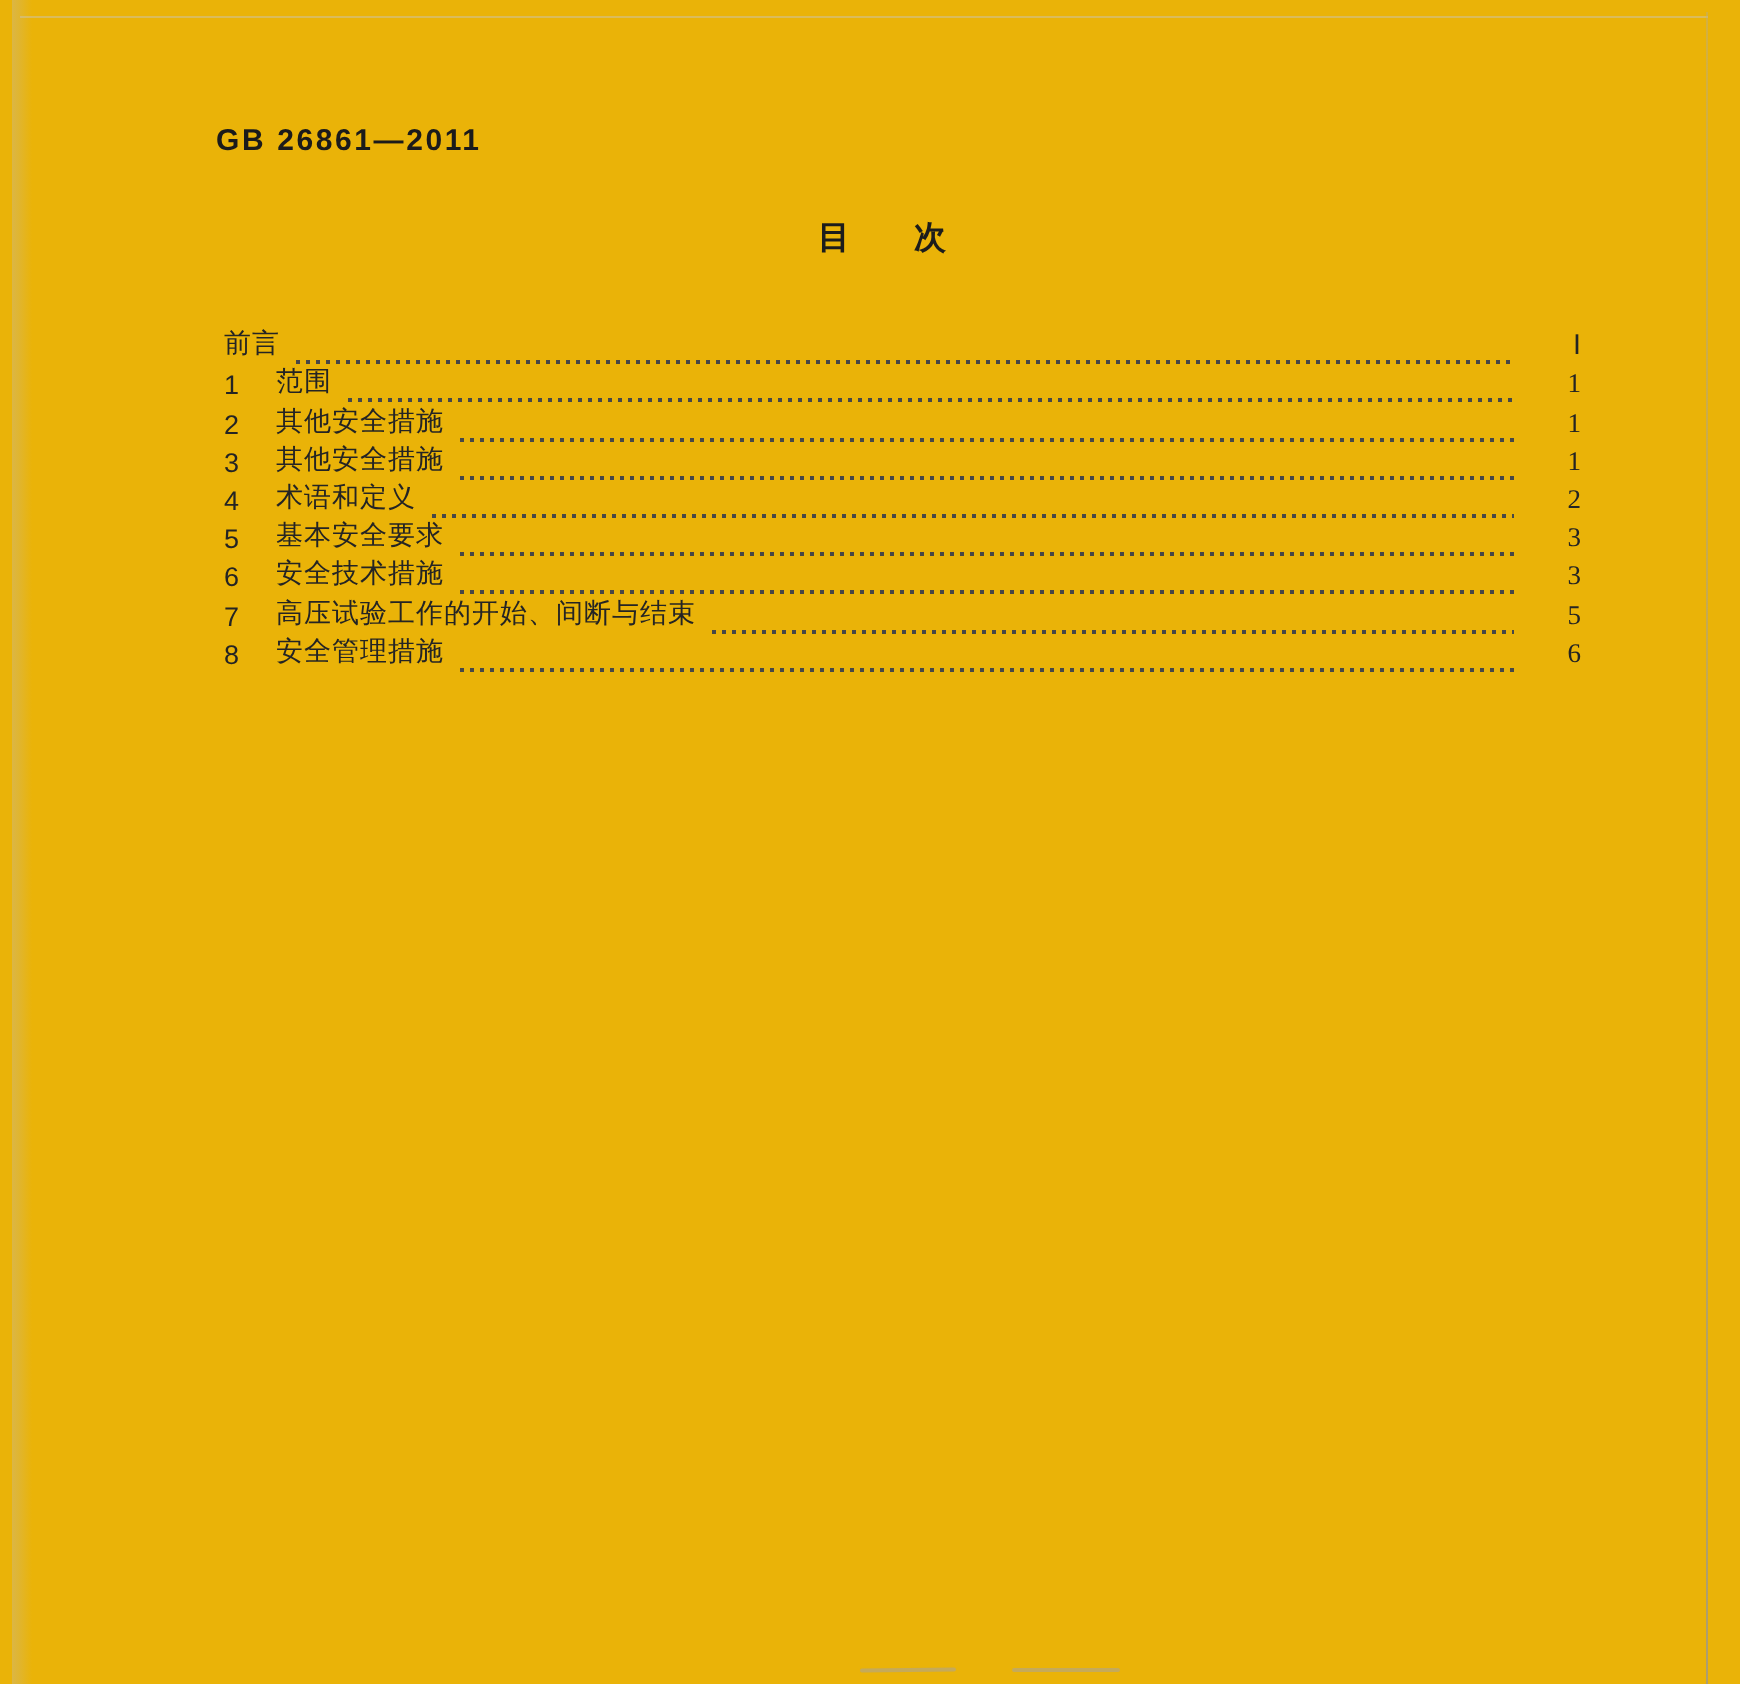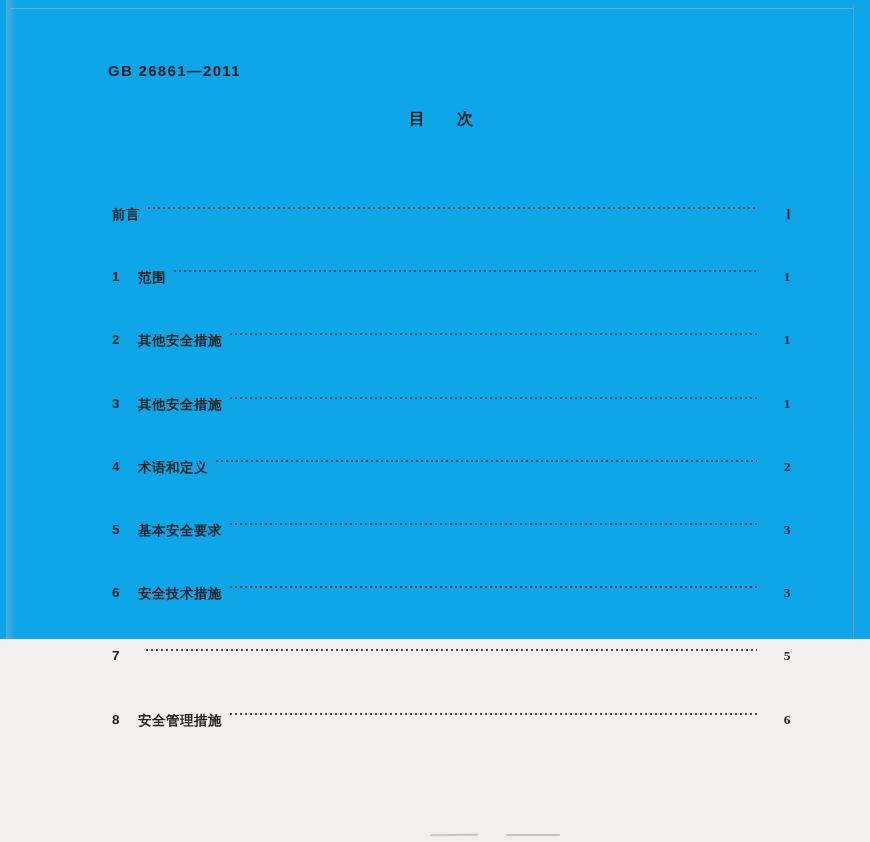--- a/index.html
+++ b/index.html
@@ -8,22 +8,22 @@
     width: 870px;
     height: 842px;
     overflow: hidden;
     background: #f1f0ee;
     font-family: "Liberation Sans", sans-serif;
   }
   .page {
     position: absolute;
     left: 0; top: 0;
     width: 870px;
-    height: 639px;
-    background: #0ea5e9;
+    height: 842px;
+    background: #eab308;
   }
   
   .edge-left {
     position: absolute;
     left: 6px; top: 0; bottom: 0;
     width: 10px;
     background: linear-gradient(90deg, rgba(190,188,184,0.35), rgba(252,252,250,0));
   }
   .edge-top {
     position: absolute;
@@ -55,27 +55,26 @@
     white-space: pre;
     font-family: "Liberation Sans", sans-serif;
   }
   .toc {
     position: absolute;
     left: 112px; top: 162px;
     width: 679px;
   }
   .toc-row {
     display: flex;
-    align-items: flex-start;
+    align-items: flex-end;
     height: 19.2px;
     font-size: 13.5px;
-    font-weight: 700;
+    font-weight: 400;
     color: #242424;
     letter-spacing: 0.5px;
-    margin-top: 44px;
   }
   .toc-num {
     flex: none;
     width: 26px;
   }
   .toc-num:empty { width: 0; }
   .toc-item-title {
     flex: none;
     white-space: nowrap;
   }
@@ -153,20 +152,21 @@
       <span class="toc-page-num">3</span>
     </div>
     <div class="toc-row">
       <span class="toc-num">6</span>
       <span class="toc-item-title">安全技术措施</span>
       <span class="toc-leader"></span>
       <span class="toc-page-num">3</span>
     </div>
     <div class="toc-row">
       <span class="toc-num">7</span>
+      <span class="toc-item-title">高压试验工作的开始、间断与结束</span>
       <span class="toc-leader"></span>
       <span class="toc-page-num">5</span>
     </div>
     <div class="toc-row">
       <span class="toc-num">8</span>
       <span class="toc-item-title">安全管理措施</span>
       <span class="toc-leader"></span>
       <span class="toc-page-num">6</span>
     </div>
   </div>

